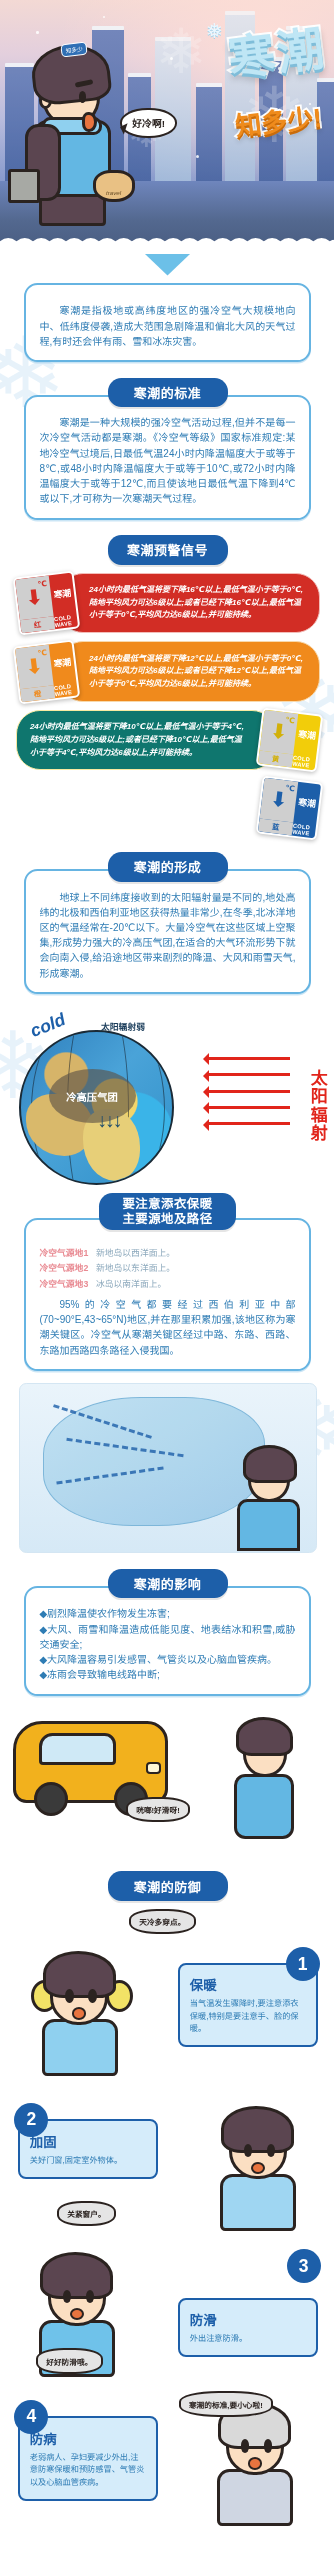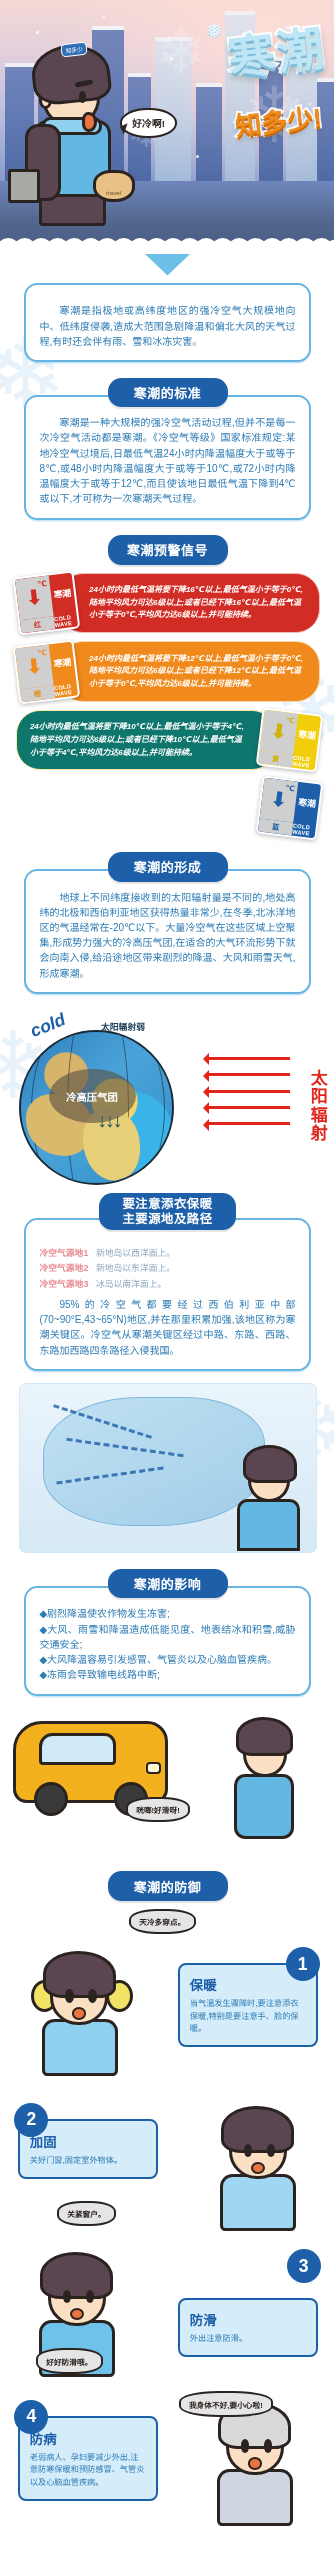--- a/index.html
+++ b/index.html
@@ -535,20 +535,20 @@
           <div class="fig-hair" style="background:#d9d9d9;"></div>
           <div class="fig-eye l"></div>
             <div class="fig-eye r"></div>
           <div class="fig-mouth"></div>
         </div>
         <div class="prot-card left" style="top:28px;">
           <div class="t">防病</div>
           <div class="d">老弱病人、孕妇要减少外出,注意防寒保暖和预防感冒、气管炎以及心脑血管疾病。</div>
         </div>
         <div class="prot-num" style="left:14.4px;top:11.3px;">4</div>
-        <div class="bubble-s" style="right:62px;top:3.1px;">我身体不好,要小心啦!</div>
+        <div class="bubble-s" style="right:62px;top:3.1px;">寒潮的标准,要小心啦!</div>
       </div>
     </div>
 
     <div class="footer-note"></div>
   </div>
 </div>
 
 
 </body></html>

